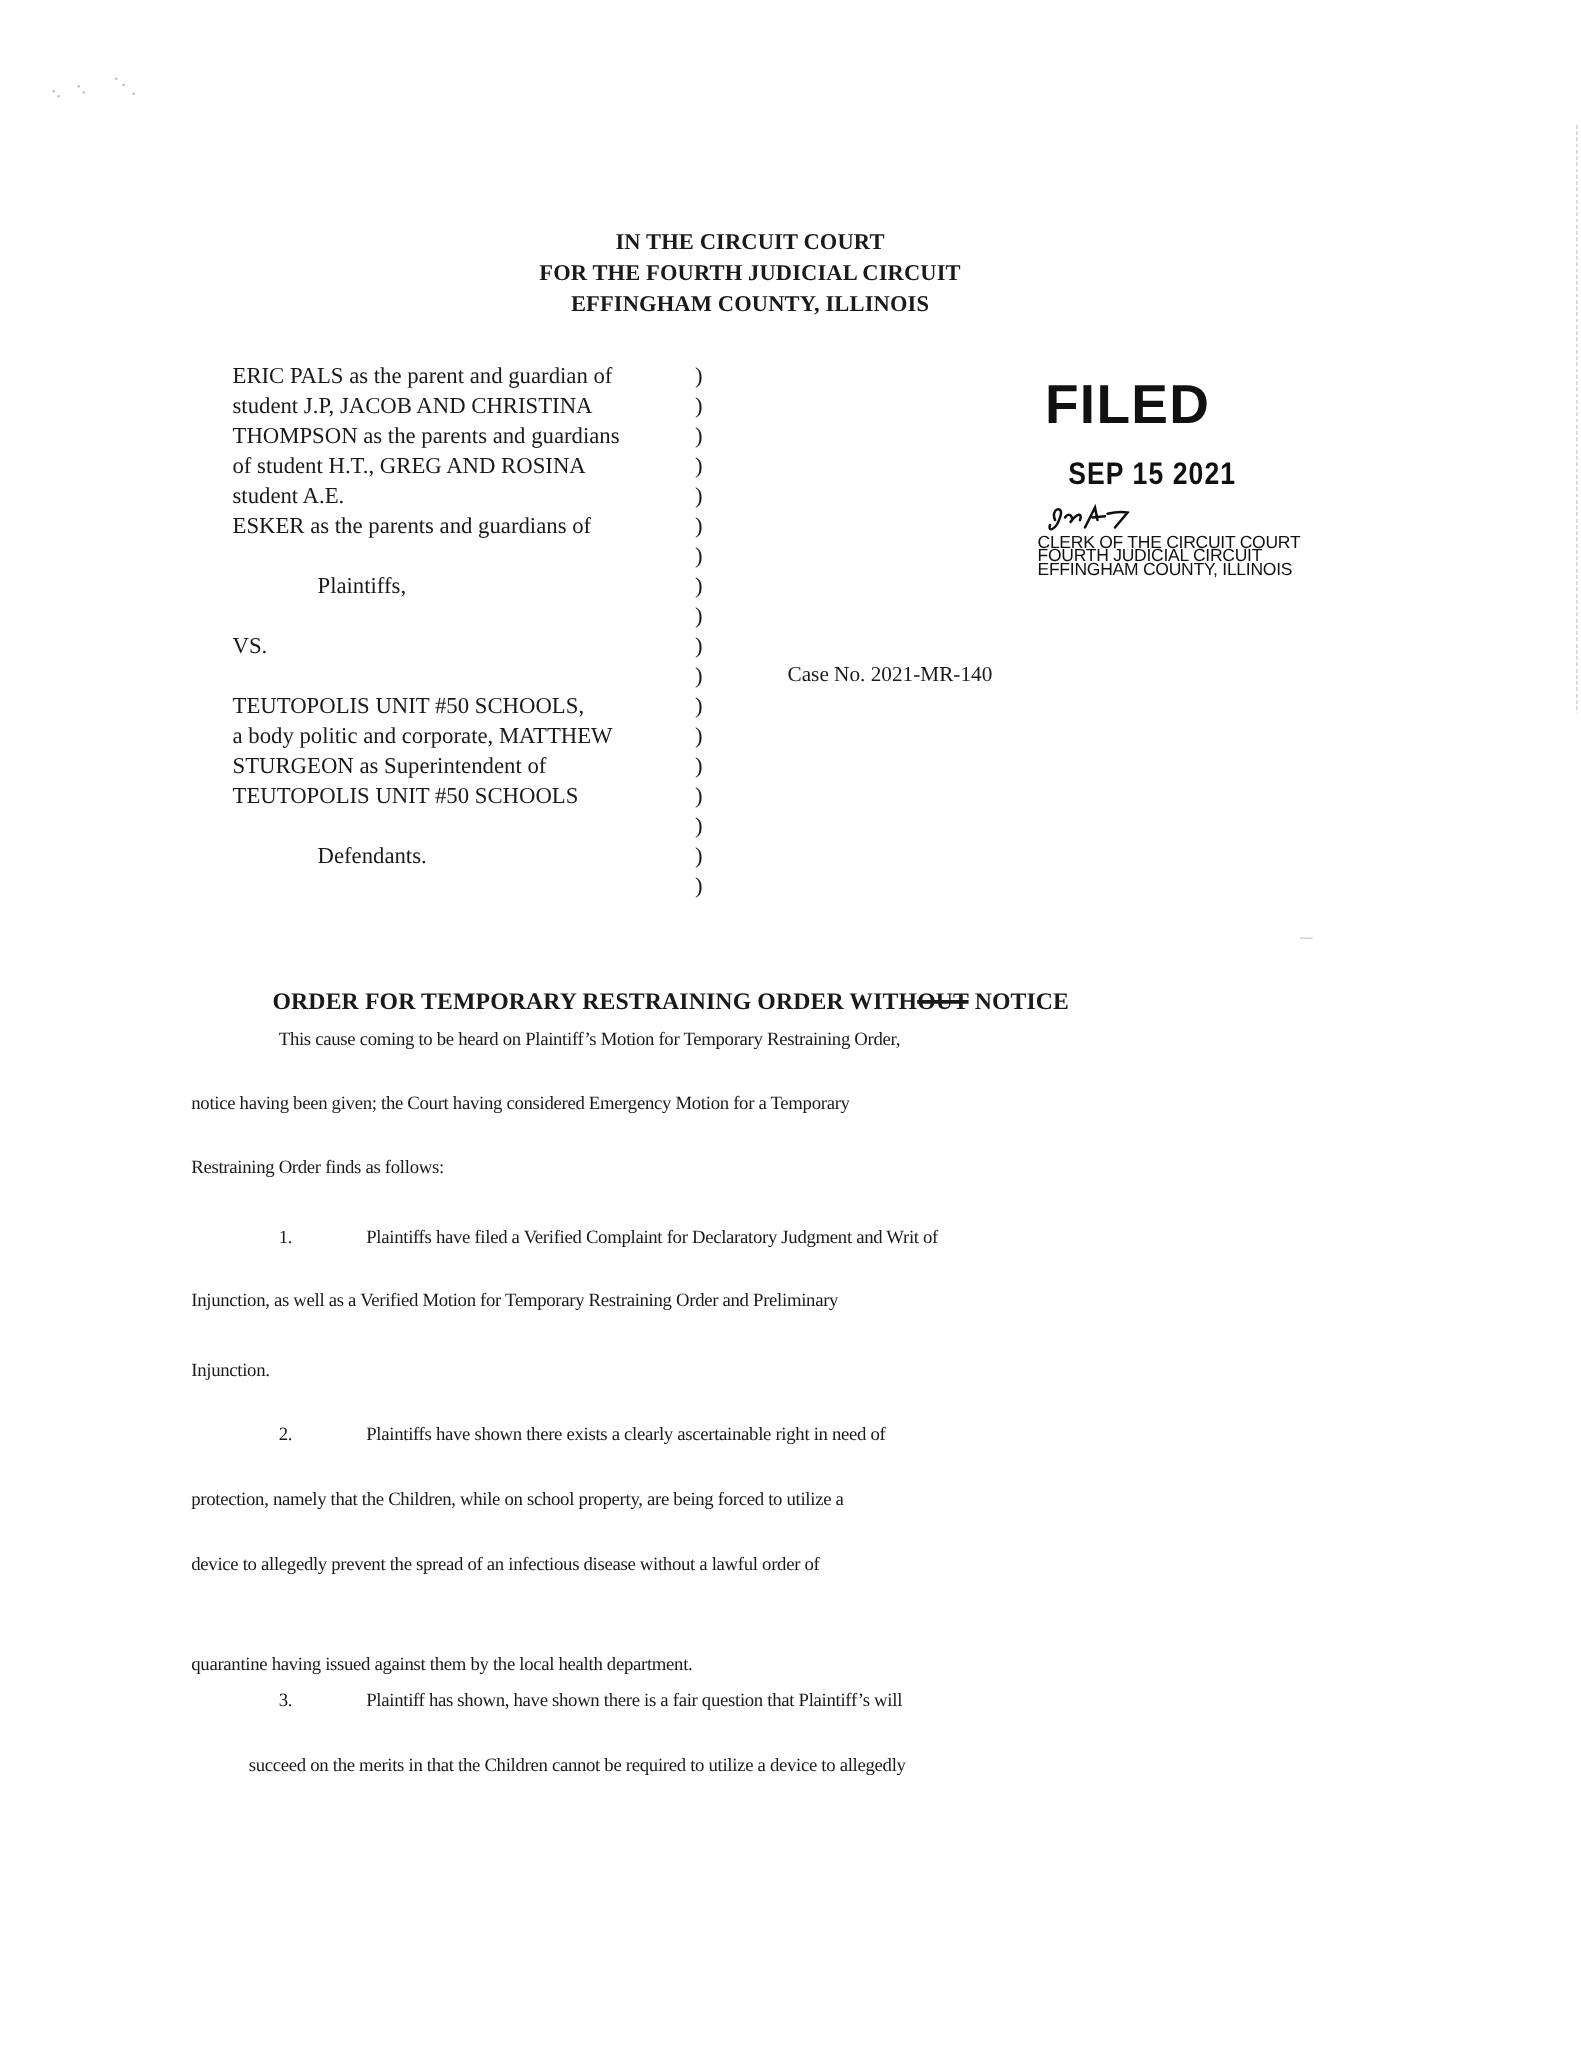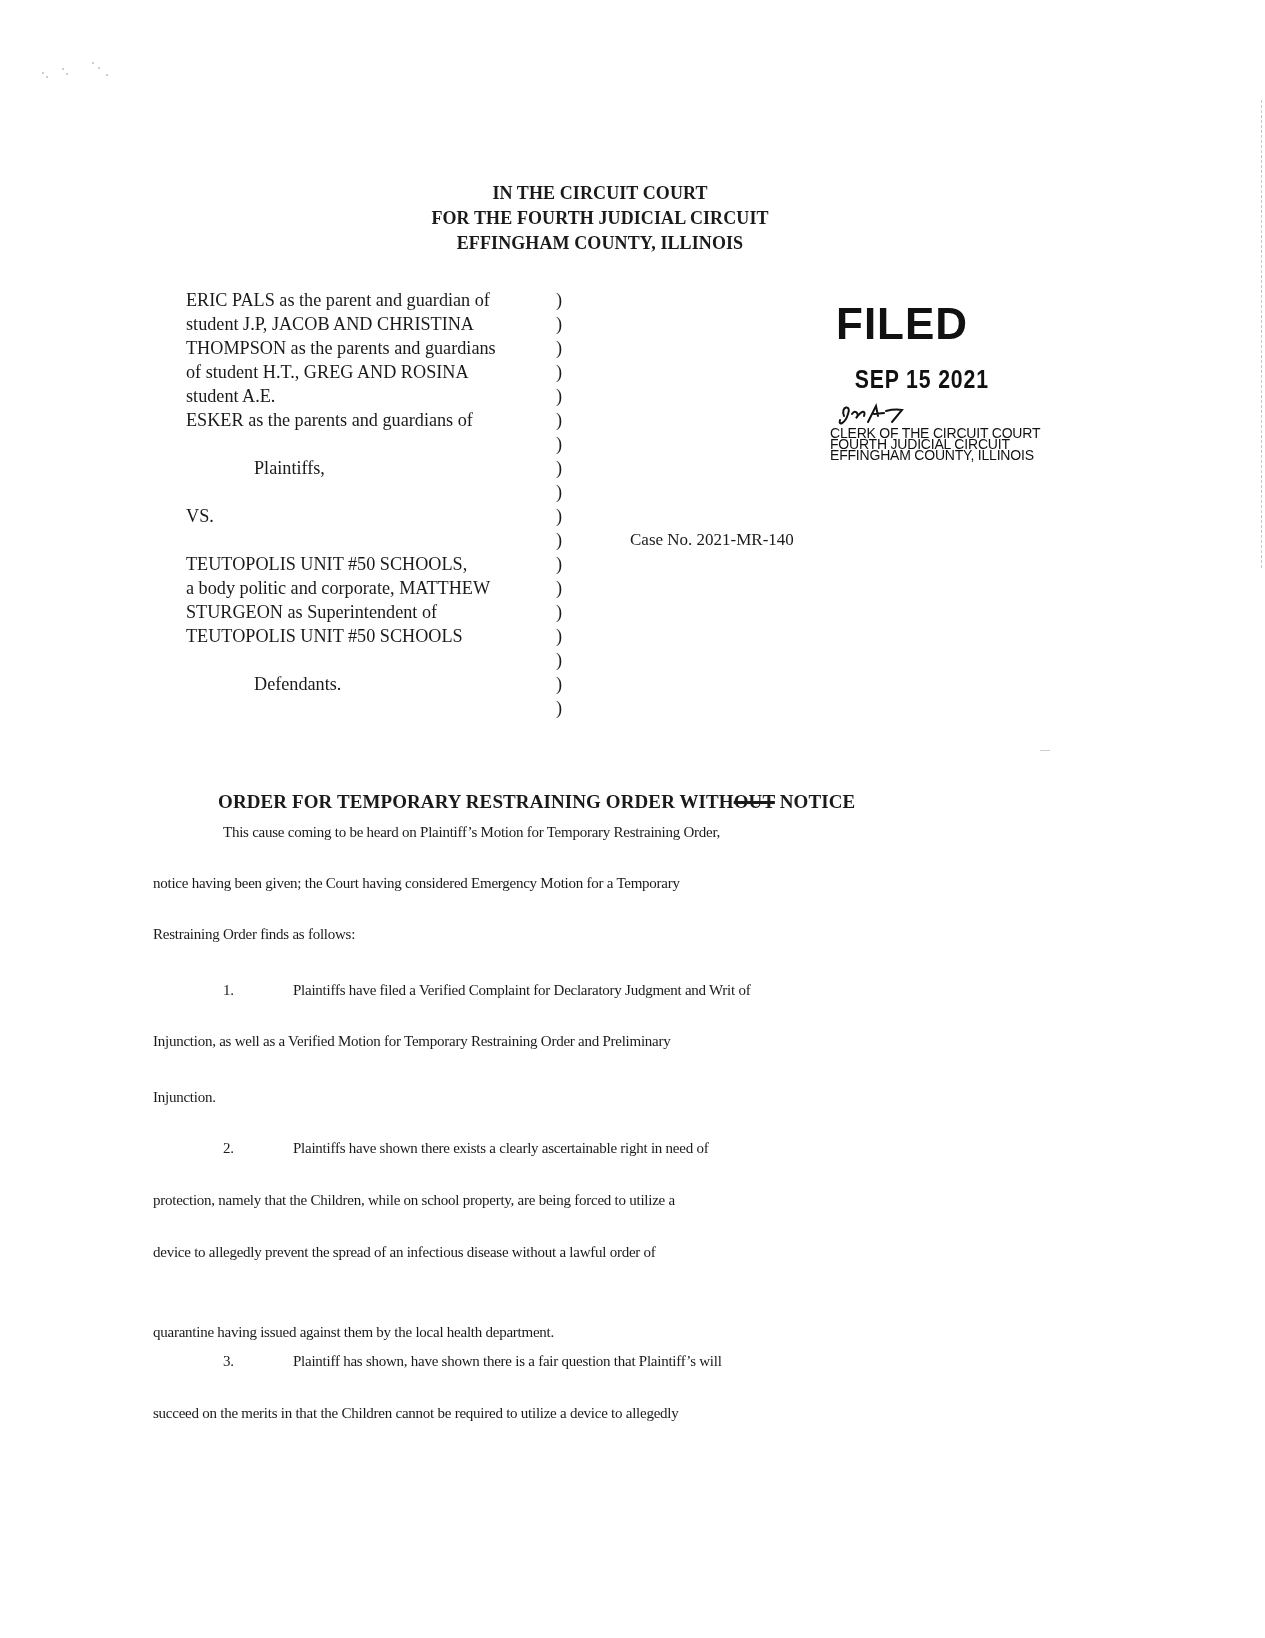--- a/index.html
+++ b/index.html
@@ -135,13 +135,13 @@
 <div class="para-line" style="top:1136px; padding-left:70px;">
   <span class="num">2.</span><span>Plaintiffs have shown there exists a clearly ascertainable right in need of</span>
 </div>
 <div class="para-line" style="top:1188px;">protection, namely that the Children, while on school property, are being forced to utilize a</div>
 <div class="para-line" style="top:1240px;">device to allegedly prevent the spread of an infectious disease without a lawful order of</div>
 <div class="para-line" style="top:1272px;margin-top:48px;">quarantine having issued against them by the local health department.</div>
 
 <div class="para-line" style="top:1349px; padding-left:70px;">
   <span class="num">3.</span><span>Plaintiff has shown, have shown there is a fair question that Plaintiff’s will</span>
 </div>
-<div class="para-line" style="top:1401px;">succeed on the merits in that the Children cannot be required to utilize a device to allegedly</div>
+<div class="para-line" style="top:1401px;margin-left:46px;">succeed on the merits in that the Children cannot be required to utilize a device to allegedly</div>
 
 </body></html>

